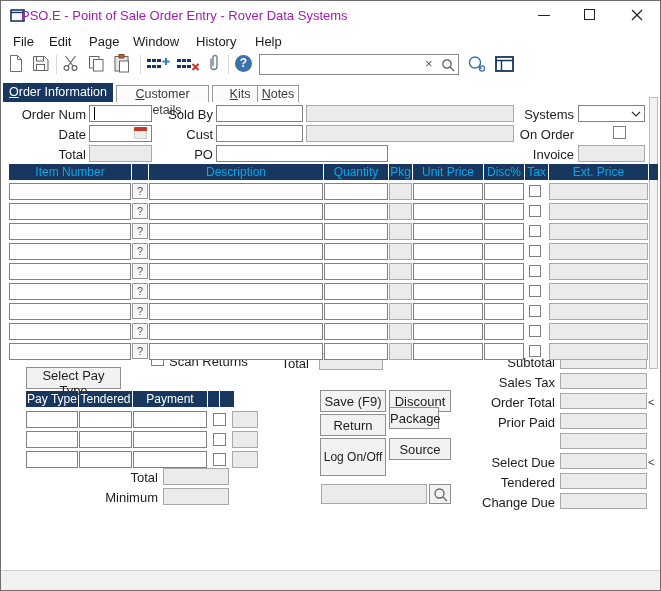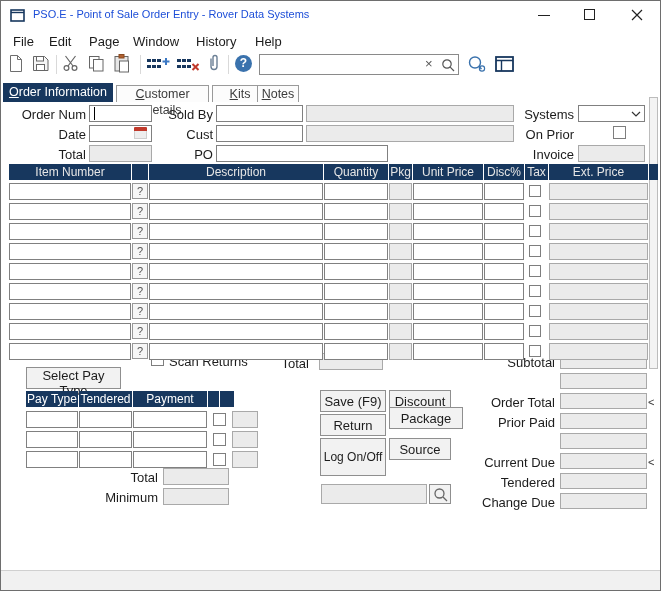--- a/index.html
+++ b/index.html
@@ -9,42 +9,42 @@
          font-family:"Liberation Sans", sans-serif; }
   .abs { position:absolute; }
   .lbl { position:absolute; font-size:13px; color:#1c1c1c; text-align:right; white-space:nowrap; }
   .inp { position:absolute; background:#fff; border:1px solid #808080; height:17px;
          font:12px "Liberation Sans", sans-serif; padding:0 2px; color:#111; }
   input.inp { outline:none; }
   .ro  { background:#ebebeb; border:1px solid #a9a9a9; }
   .cbx { position:absolute; width:13px; height:13px; background:#fff; border:1px solid #7e7e7e; }
   
   .titlebar { position:absolute; left:0; top:0; width:100%; height:28px; background:#fff; }
-  .title { position:absolute; left:32px; top:7px; font-size:11px; color:#1d4ed8; white-space:nowrap; }
+  .title { position:absolute; left:20px; top:7px; font-size:13px; color:#a21caf; white-space:nowrap; }
   .wbtn { position:absolute; top:4px; width:30px; height:20px; text-align:center; }
   
   .menu-item { position:absolute; top:33px; font-size:13px; color:#1c1c1c; cursor:default; }
   
   .tsep { position:absolute; top:54px; width:1px; height:19px; background:#d9d9d9; }
   .tic { position:absolute; }
   .helpic { position:absolute; left:234px; top:54px; width:17px; height:17px; border-radius:50%;
             background:#3a72ad; color:#fff; font-size:12px; font-weight:bold;
             text-align:center; line-height:17px; }
   .srchbox { position:absolute; left:258px; top:53px; width:200px; height:21px;
              background:#fff; border:1px solid #8a8a8a; font:12px "Liberation Sans",sans-serif; padding:0 34px 0 4px; outline:none; }
   .xglyph { position:absolute; left:424px; top:55px; font-size:13px; color:#555; }
   
   .tab { position:absolute; font-size:12.5px; text-align:center; cursor:default; }
   .tab span { display:block; }
   .tab span::first-letter { text-decoration:underline; }
   .tab-active { top:82px; height:19px; background:#17375E; color:#fff; line-height:19px; }
   .tab-idle { top:84px; height:17px; background:#fcfcfc; border:1px solid #9a9a9a; border-bottom:none;
               color:#3c3c3c; line-height:16px; }
   
-  .gh { position:absolute; top:163px; height:16px; background:#17375E; color:#e5e5e5;
+  .gh { position:absolute; top:163px; height:16px; background:#17375E; color:#0ea5e9;
         font-size:12px; text-align:center; line-height:16px; }
   .grow { position:absolute; left:0; width:661px; height:18px; z-index:2; }
   .grow .inp, .grow .cbx, .grow .qbtn { top:0; }
   .gi{left:8px;width:122px} .gd{left:148px;width:174px} .gq{left:323px;width:64px}
   .gp{left:388px;width:23px} .gu{left:412px;width:70px} .gdis{left:483px;width:40px}
   .ge{left:548px;width:99px}
   .qbtn { position:absolute; left:131px; width:16px; height:16px; background:#f6f6f6;
           border:1px solid #979797; font-size:11px; color:#555; text-align:center; line-height:13px; }
   .gtx { left:528px; top:2px !important; width:12px; height:12px; }
   .scanrow { z-index:1; }
@@ -212,21 +212,21 @@
   <input class="inp" style="left: 215px; top: 144px; width: 172px;" value="">
 
   <div class="lbl" style="left:480px;top:106px;width:93px">Systems</div>
   <div class="inp" style="left:577px;top:104px;width:67px">
     <span></span>
     <svg class="abs" style="right:3px;top:5px" width="10" height="6">
       <path d="M1 1 L5 5 L9 1" fill="none" stroke="#333" stroke-width="1.2"></path>
     </svg>
   </div>
 
-  <div class="lbl" style="left:480px;top:126px;width:93px">On Prior</div>
+  <div class="lbl" style="left:480px;top:126px;width:93px">On Order</div>
   <div class="cbx" style="left:612px;top:125px"></div>
 
   <div class="lbl" style="left:480px;top:146px;width:93px">Invoice</div>
   <div class="inp ro" style="left:577px;top:144px;width:67px"></div>
 
   <div class="vstrip"></div>
 
   <div>
     <div class="gh" style="left:8px;width:122px">Item Number</div>
     <div class="gh" style="left:131px;width:16px"></div>
@@ -380,42 +380,43 @@
   </div>
 
   <div class="lbl" style="left:95px;top:469px;width:62px">Total</div>
   <div class="inp ro" style="left:162px;top:467px;width:66px"></div>
   <div class="lbl" style="left:95px;top:489px;width:62px">Minimum</div>
   <div class="inp ro" style="left:162px;top:487px;width:66px"></div>
 
   <button class="btn" style="left:319px;top:389px;width:66px;height:22px">Save (F9)</button>
   <button class="btn" style="left:388px;top:389px;width:62px;height:22px">Discount</button>
   <button class="btn" style="left:319px;top:413px;width:66px;height:22px">Return</button>
-  <button class="btn" style="left:388px;top:406px;width:74px;height:22px">Package</button>
+  <button class="btn" style="left:388px;top:406px;width:50px;height:22px">Package</button>
   <button class="btn" style="left:319px;top:437px;width:66px;height:38px;font-size:12px">Log On/Off</button>
   <button class="btn" style="left:388px;top:437px;width:62px;height:22px">Source</button>
 
   <input class="inp ro" style="left: 320px; top: 483px; width: 106px; height: 20px;" value="">
   <div class="btn" style="left:428px;top:483px;width:22px;height:20px">
     <svg style="margin-top:2px" width="15" height="15">
       <circle cx="6.5" cy="6.5" r="4.5" fill="none" stroke="#666" stroke-width="1.3"></circle>
       <path d="M10 10 L14 14" stroke="#666" stroke-width="1.3"></path>
     </svg>
   </div>
 
   <div class="sum-lbl" style="top:354px">Subtotal</div>
   <div class="inp ro sum-fld" style="top:352px"></div>
+  <div class="sum-lbl" style="top:374px">Sales Tax</div>
   <div class="inp ro sum-fld" style="top:372px"></div>
   <div class="sum-lbl" style="top:394px">Order Total</div>
   <div class="inp ro sum-fld" style="top:392px"></div>
   <div class="arrows" style="top:395px">&lt; &lt;</div>
   <div class="sum-lbl" style="top:414px">Prior Paid</div>
   <div class="inp ro sum-fld" style="top:412px"></div>
   <div class="inp ro sum-fld" style="top:432px"></div>
-  <div class="sum-lbl" style="top:454px">Current Due</div>
+  <div class="sum-lbl" style="top:454px">Select Due</div>
   <div class="inp ro sum-fld" style="top:452px"></div>
   <div class="arrows" style="top:455px">&lt; &lt;</div>
   <div class="sum-lbl" style="top:474px">Tendered</div>
   <div class="inp ro sum-fld" style="top:472px"></div>
   <div class="sum-lbl" style="top:494px">Change Due</div>
   <div class="inp ro sum-fld" style="top:492px"></div>
 
   <div class="statusbar">
     
     

